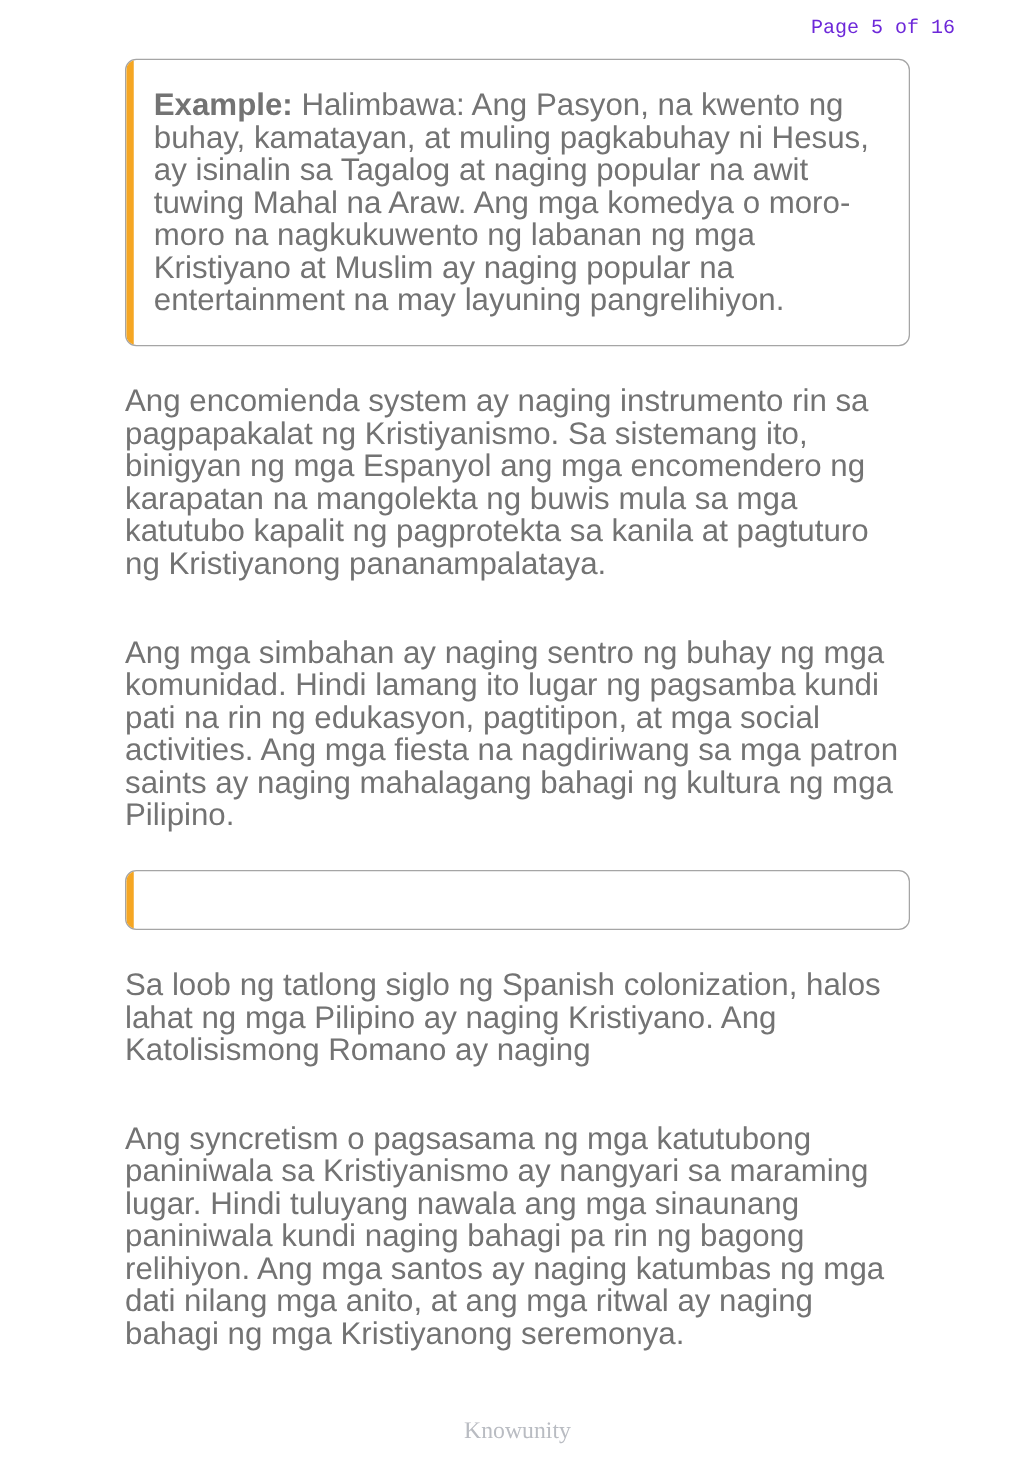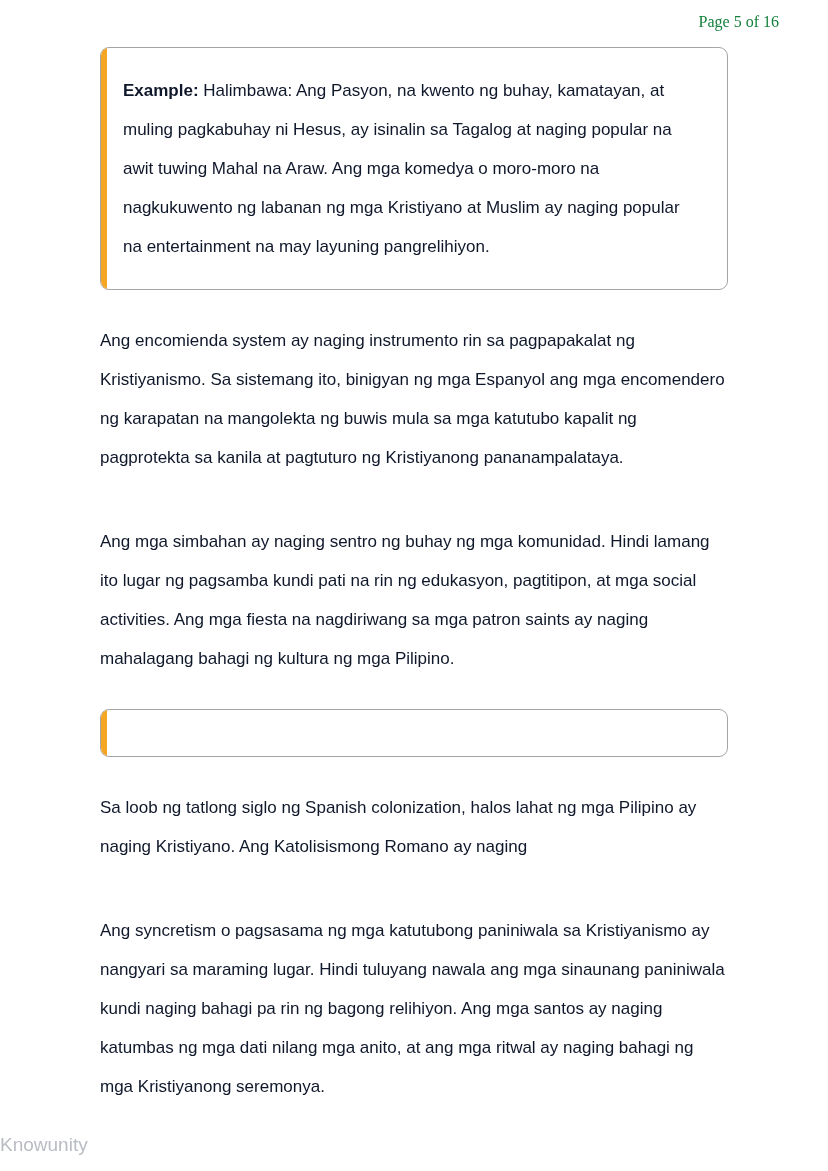--- a/index.html
+++ b/index.html
@@ -9,34 +9,34 @@
     height: 1171px;
     background: #ffffff;
     font-family: "Liberation Sans", sans-serif;
     overflow: hidden;
     position: relative;
   }
 
   .page-indicator {
     position: absolute;
     top: 13px;
-    right: 49px;
-    font-family: Liberation Serif, serif;
+    right: 64px;
+    font-family: Liberation Mono, monospace;
     font-size: 16px;
-    color: #15803d;
+    color: #6d28d9;
   }
 
   .content {
     position: absolute;
     top: 47px;
     left: 100px;
     width: 628px;
-    color: #0f172a;
-    font-size: 17px;
-    line-height: 39px;
+    color: #737373;
+    font-size: 25px;
+    line-height: 26px;
   }
 
   .callout {
     position: relative;
     border: 1px solid #a5a5a5;
     border-radius: 9px;
     padding: 23px 28px 23px 22px;
     overflow: hidden;
     background: #ffffff;
   }
@@ -65,23 +65,24 @@
 
   .callout.definition {
     margin-top: 31px;
   }
 
   .footer-brand {
     position: absolute;
     top: 1134px;
     left: 0;
     width: 828px;
-    text-align: left;
+    text-align: center;
     font-size: 19px;
     color: #b9bcc2;
+    font-family: Liberation Serif, serif;
   }
 </style>
 </head>
 <body>
 
 <div class="page-indicator">Page 5 of 16</div>
 
 <div class="content">
 
   <div class="callout example">

